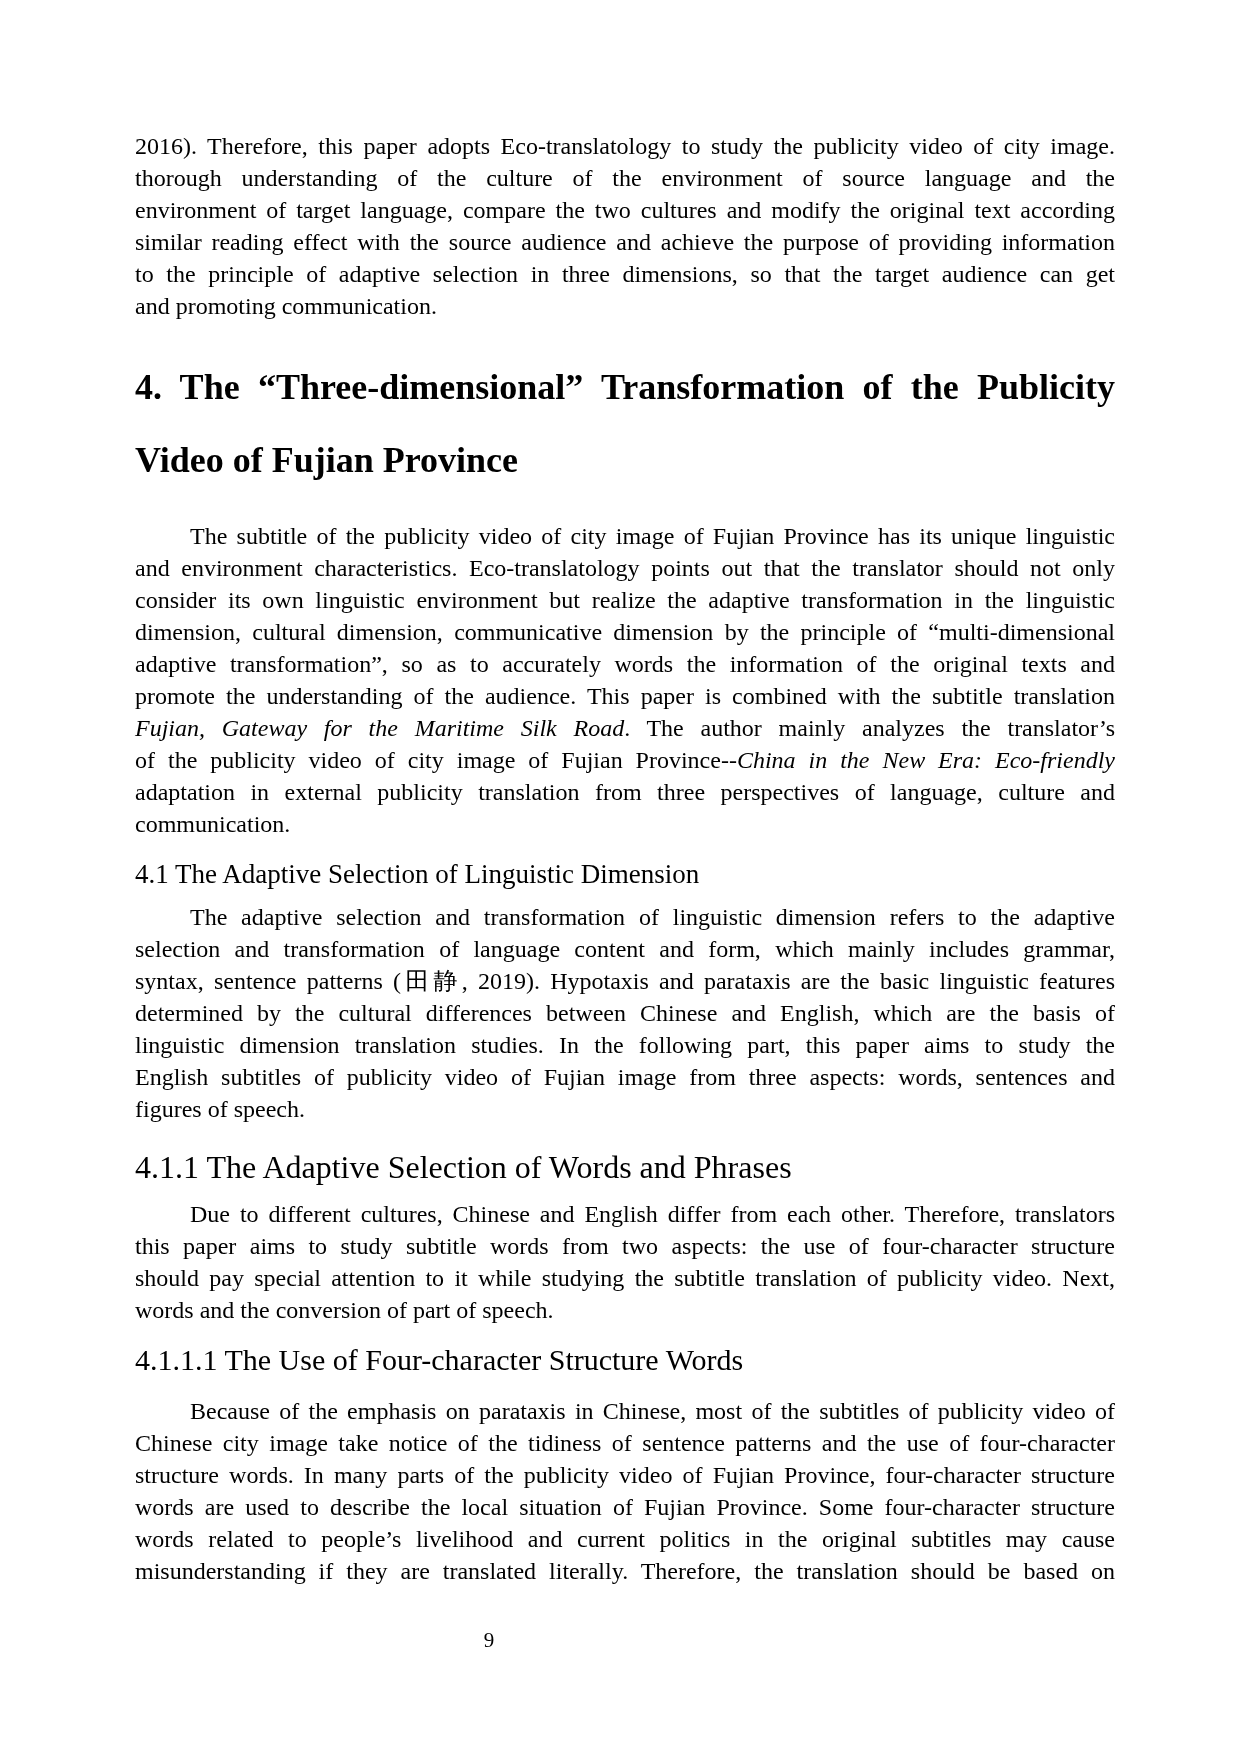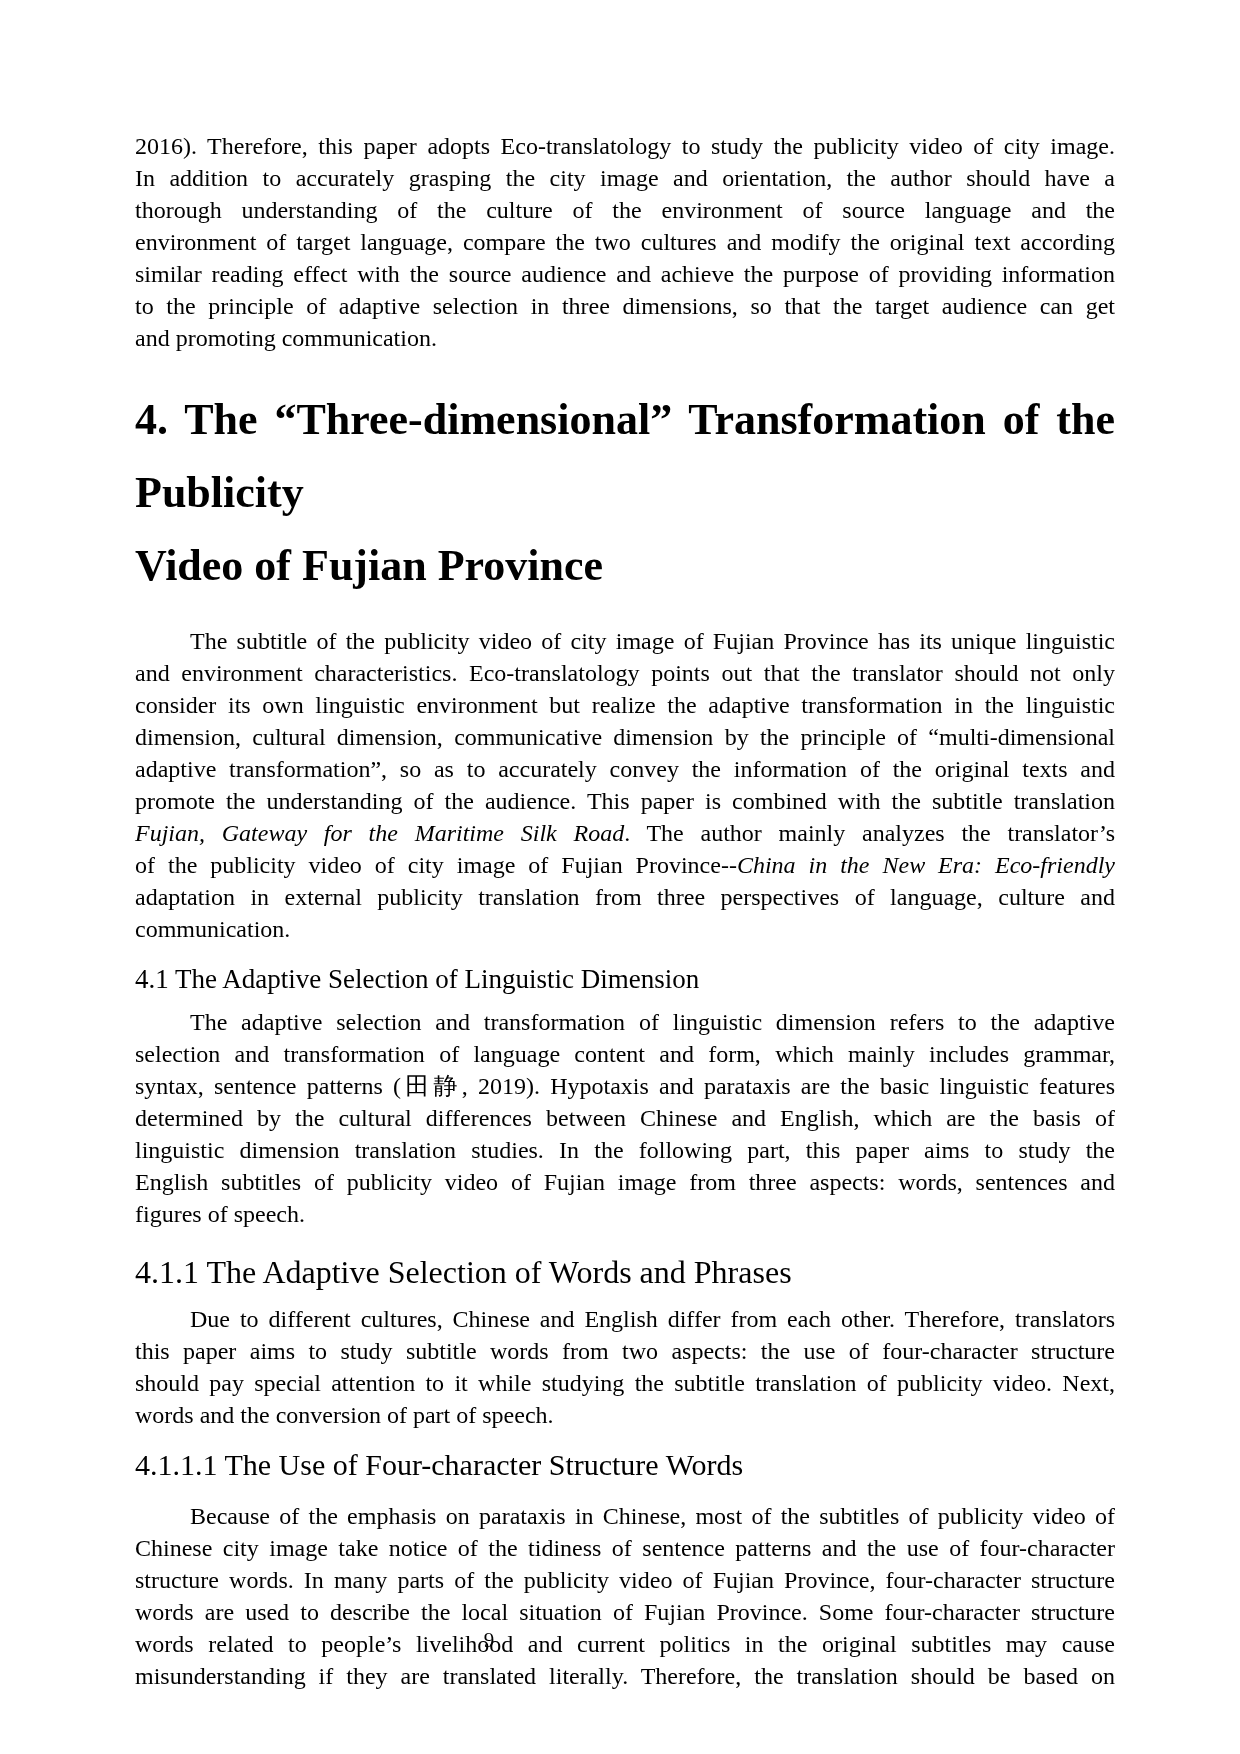--- a/index.html
+++ b/index.html
@@ -17,21 +17,21 @@
     left:135px;
     top:0;
     width:980px;
     padding-top:130px;
   }
   .para{font-size:24px;line-height:32px;margin:0;}
   .tline{text-align:justify;text-align-last:justify;}
   .tline.last{text-align-last:left;}
   .indent .tline:first-child{text-indent:55px;}
   .it{font-style:italic;}
-  .h-main{font-size:44px;line-height:73px;font-weight:bold;margin:29px 0 0 0;}
+  .h-main{font-size:36px;line-height:73px;font-weight:bold;margin:29px 0 0 0;}
   .h-sub1{font-size:27px;line-height:44px;font-weight:normal;margin:12px 0 0 0;}
   .h-sub2{font-size:32px;line-height:44px;font-weight:normal;margin:20px 0 0 0;}
   .h-sub3{font-size:30px;line-height:42px;font-weight:normal;margin:13px 0 0 0;}
   .mt23{margin-top:23px;}
   .mt5{margin-top:5px;}
   .mt9{margin-top:9px;}
   .mt14{margin-top:14px;}
   .pageno{
     position:absolute;
     top:1627px;
@@ -43,39 +43,38 @@
   }
 </style>
 </head>
 <body>
 
 <div class="page">
   <div class="content">
 
     <div class="para">
         <div class="tline"><span>2016). Therefore, this paper adopts Eco-translatology to study the publicity video of city image.</span></div>
-        <div class="tline"><span>In addition to accurately grasping the city image and orientation, the author should have a</span></div>
         <div class="tline"><span>thorough understanding of the culture of the environment of source language and the</span></div>
         <div class="tline"><span>environment of target language, compare the two cultures and modify the original text according</span></div>
         <div class="tline"><span>similar reading effect with the source audience and achieve the purpose of providing information</span></div>
         <div class="tline"><span>to the principle of adaptive selection in three dimensions, so that the target audience can get</span></div>
         <div class="tline last"><span>and promoting communication.</span></div>
       </div>
 
     <div class="h-main">
         <div class="tline"><span>4. The “Three-dimensional” Transformation of the Publicity</span></div>
         <div class="tline last"><span>Video of Fujian Province</span></div>
       </div>
 
     <div class="para indent mt23">
         <div class="tline"><span>The subtitle of the publicity video of city image of Fujian Province has its unique linguistic</span></div>
         <div class="tline"><span>and environment characteristics. Eco-translatology points out that the translator should not only</span></div>
         <div class="tline"><span>consider its own linguistic environment but realize the adaptive transformation in the linguistic</span></div>
         <div class="tline"><span>dimension, cultural dimension, communicative dimension by the principle of “multi-dimensional</span></div>
-        <div class="tline"><span>adaptive transformation”, so as to accurately convey the information of the original texts and</span></div>
+        <div class="tline"><span>adaptive transformation”, so as to accurately words the information of the original texts and</span></div>
         <div class="tline"><span>promote the understanding of the audience. This paper is combined with the subtitle translation</span></div>
         <div class="tline"><span class="it">Fujian, Gateway for the Maritime Silk Road</span><span>. The author mainly analyzes the translator’s</span></div>
         <div class="tline"><span>of the publicity video of city image of Fujian Province--</span><span class="it">China in the New Era: Eco-friendly</span></div>
         <div class="tline"><span>adaptation in external publicity translation from three perspectives of language, culture and</span></div>
         <div class="tline last"><span>communication.</span></div>
       </div>
 
     <div class="h-sub1">
         <div class="tline last"><span>4.1 The Adaptive Selection of Linguistic Dimension</span></div>
       </div>

